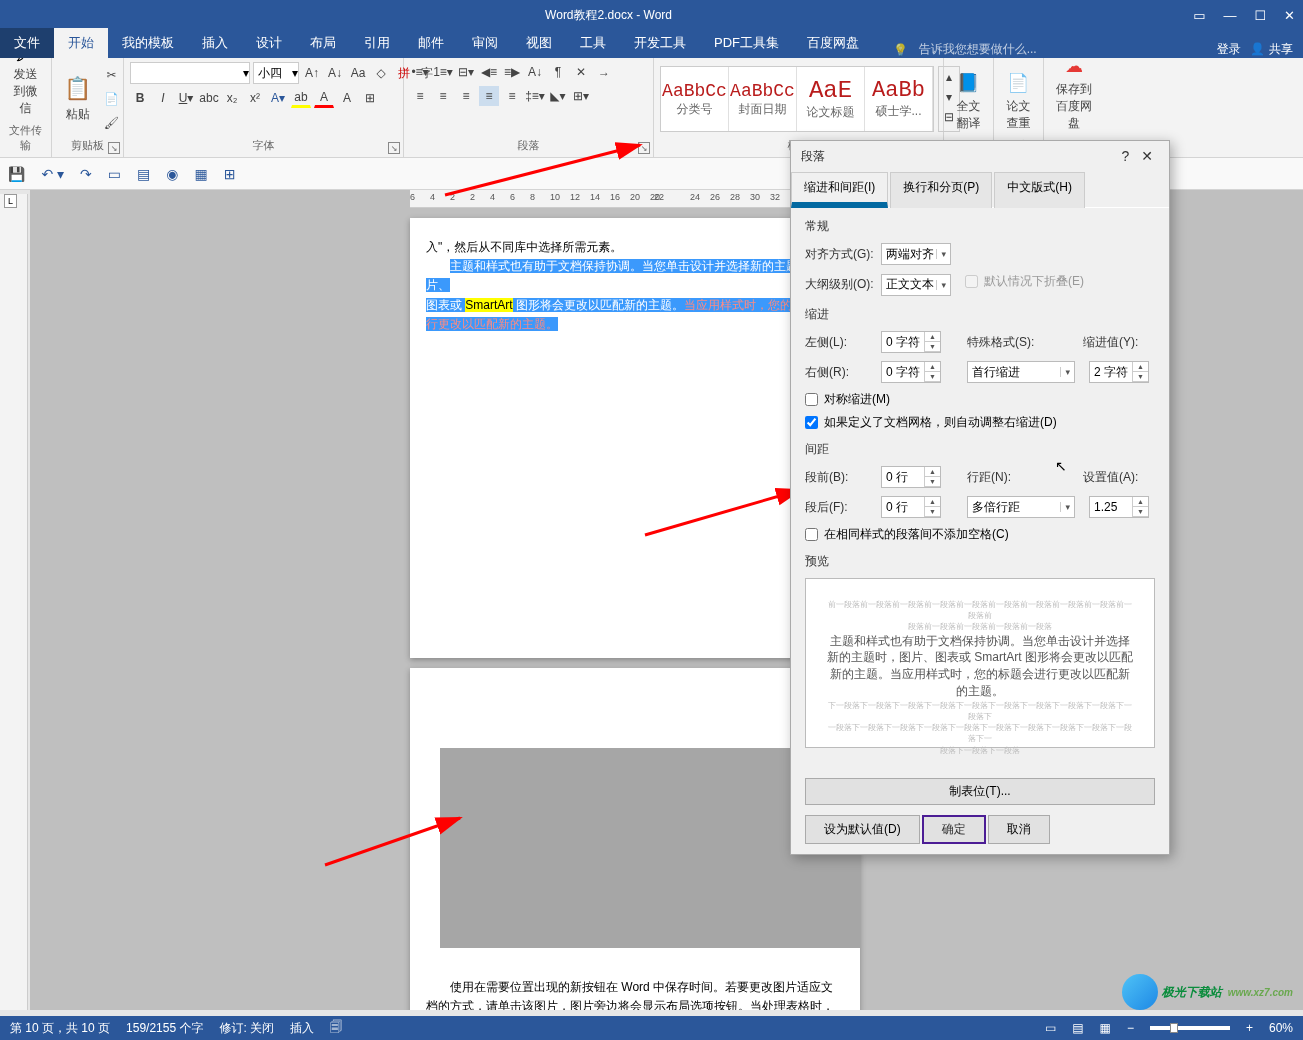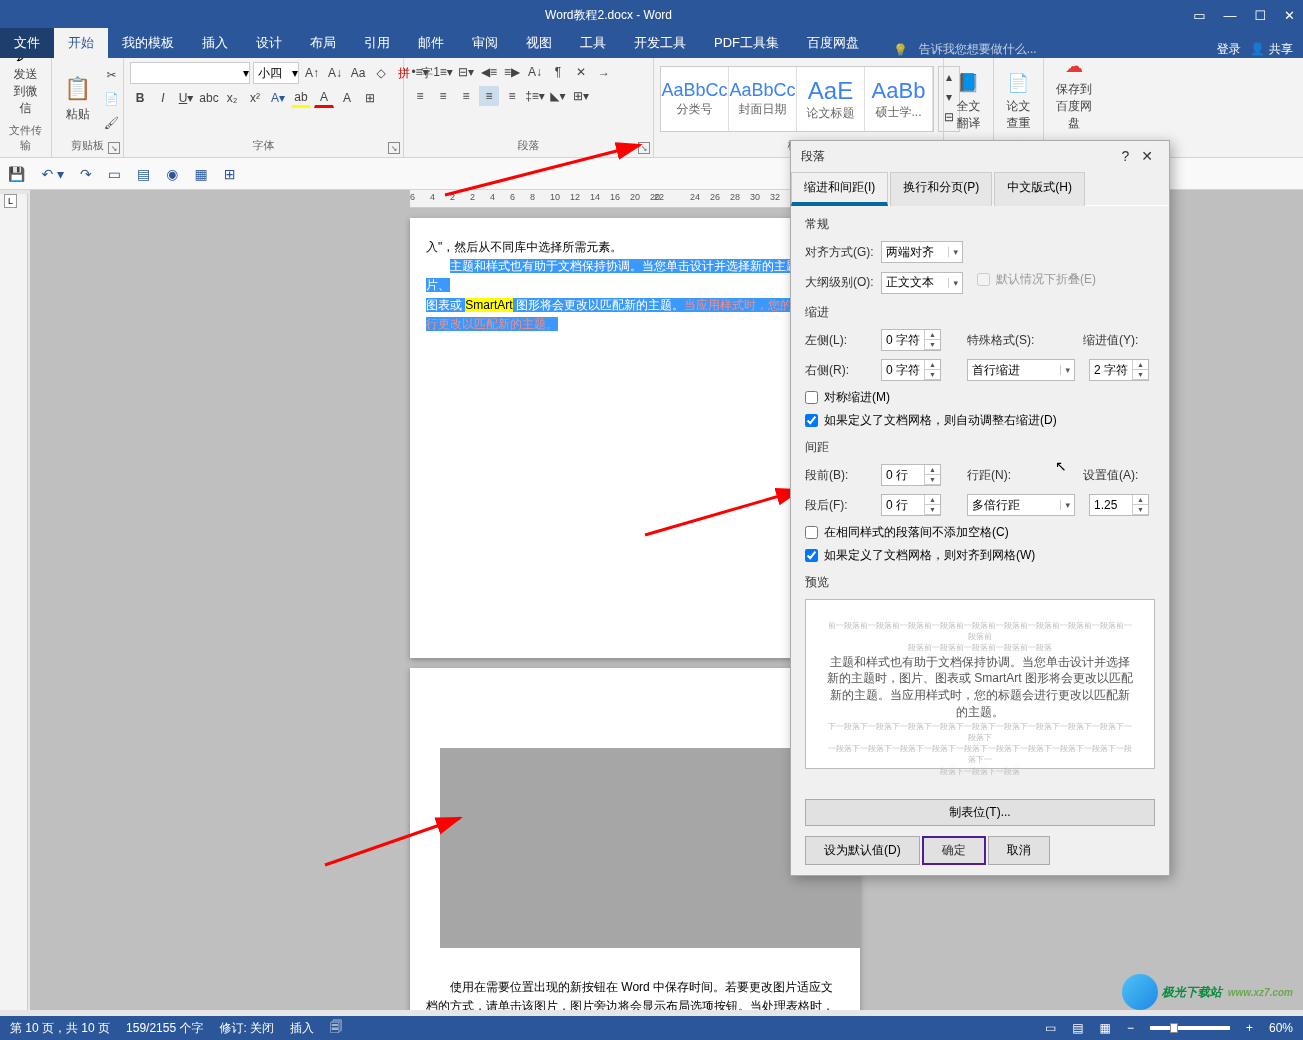--- a/index.html
+++ b/index.html
@@ -17,50 +17,50 @@
 .rgroup{border-right:1px solid #d4d4d4;padding:4px 6px;display:flex;flex-direction:column;justify-content:flex-end;position:relative;}
 .rgroup .label{text-align:center;color:#666;font-size:11px;padding-top:2px;}
 .rgroup .body{display:flex;align-items:center;gap:4px;flex:1;}
 .bigbtn{display:flex;flex-direction:column;align-items:center;justify-content:center;padding:4px 6px;gap:4px;font-size:11px;color:#444;}
 .fontsel{border:1px solid #ccc;background:#fff;height:22px;width:120px;display:flex;align-items:center;padding-left:4px;}
 .sizesel{border:1px solid #ccc;background:#fff;height:22px;width:46px;display:flex;align-items:center;padding-left:4px;}
 .icrow{display:flex;gap:3px;align-items:center;}
 .icbtn{width:20px;height:20px;display:flex;align-items:center;justify-content:center;color:#444;font-size:12px;border:1px solid transparent;}
 .stylegal{display:flex;border:1px solid #ccc;background:#fff;height:66px;}
 .styleitem{width:68px;border-right:1px solid #e0e0e0;display:flex;flex-direction:column;align-items:center;justify-content:center;font-size:10px;color:#666;}
-.styleitem .aa{font-size:18px;color:#3b82f6;font-family:Liberation Sans, sans-serif;}
+.styleitem .aa{font-size:18px;color:#b91c1c;font-family:Liberation Mono, monospace;}
 .launcher{position:absolute;bottom:3px;right:3px;width:12px;height:12px;border:1px solid #888;font-size:8px;display:flex;align-items:center;justify-content:center;color:#666;}
 .qat{height:32px;background:#f9f9f9;border-bottom:1px solid #d4d4d4;display:flex;align-items:center;padding-left:8px;gap:16px;}
 .qat .q{color:#2b579a;font-size:14px;}
 .ruler-l{position:absolute;left:0;top:194px;width:28px;bottom:30px;background:#f3f3f3;border-right:1px solid #ccc;}
 .docarea{position:absolute;left:30px;top:190px;right:0;bottom:30px;background:#bfbfbf;overflow:hidden;}
 .ruler-h{height:18px;background:#f3f3f3;border-bottom:1px solid #ccc;position:relative;margin-left:380px;width:400px;}
 .ruler-h span{position:absolute;font-size:9px;color:#555;top:2px;}
 .page{background:#fff;margin:10px auto;width:450px;box-shadow:0 2px 6px rgba(0,0,0,0.3);padding:20px 16px;font-size:11px;line-height:1.6;color:#000;}
 .page1{height:440px;margin-left:380px;margin-right:0;}
 .page2{height:570px;margin-left:380px;margin-right:0;position:relative;}
 .highlight{background:#3b99fc;color:#fff;}
 .hl-yellow{background:#ffff00;}
 .redtext{color:#c00;}
 .greybox{position:absolute;top:80px;left:30px;right:0;height:200px;background:#a6a6a6;}
 .dialog{position:absolute;top:140px;left:790px;width:380px;background:#f0f0f0;border:1px solid #aaa;box-shadow:3px 3px 12px rgba(0,0,0,0.3);}
 .dlg-title{height:30px;display:flex;align-items:center;padding:0 10px;font-size:12px;color:#333;}
 .dlg-title .sp{flex:1;}
 .dlg-title .x{font-size:14px;padding:0 6px;cursor:pointer;}
 .dlg-tabs{display:flex;border-bottom:1px solid #fff;background:#f0f0f0;}
 .dlg-tab{padding:6px 12px;font-size:12px;border:1px solid #ccc;border-bottom:none;background:#e6e6e6;margin-right:2px;position:relative;top:1px;}
-.dlg-tab.active{background:#f0f0f0;border-bottom:4px solid #0369a1;}
+.dlg-tab.active{background:#f0f0f0;border-bottom:6px solid #0369a1;}
 .dlg-body{padding:10px 14px;background:#f0f0f0;}
 .section{margin-bottom:10px;}
 .section-title{font-size:12px;color:#333;margin-bottom:8px;}
 .row{display:flex;align-items:center;margin-bottom:8px;gap:6px;}
 .row label{width:70px;font-size:12px;color:#333;}
 .row label.wide{width:auto;}
 .sel{border:1px solid #bbb;background:#fff;height:22px;padding:0 4px;display:flex;align-items:center;font-size:12px;}
-.sel.w80{width:82px;text-align:right;}
+.sel.w80{width:70px;text-align:right;}
 .sel.w105{width:108px;}
 .sel .arr{margin-left:auto;font-size:9px;color:#555;border-left:1px solid #ccc;padding-left:4px;}
 .spin{border:1px solid #bbb;background:#fff;height:22px;width:60px;display:flex;align-items:center;position:relative;}
 .spin input{border:none;width:40px;padding-left:4px;font-size:12px;outline:none;}
 .spin .ud{position:absolute;right:0;top:0;bottom:0;width:16px;border-left:1px solid #ccc;display:flex;flex-direction:column;}
 .spin .ud span{flex:1;display:flex;align-items:center;justify-content:center;font-size:7px;line-height:1;border-bottom:1px solid #ccc;color:#555;}
 .chk{display:flex;align-items:center;gap:6px;font-size:12px;margin-bottom:6px;}
 .chk input{width:13px;height:13px;}
 .preview{border:1px solid #bbb;background:#fff;height:170px;margin-top:6px;padding:20px;font-size:8px;color:#bbb;line-height:1.4;text-align:center;}
 .preview .dk{color:#555;}
@@ -452,24 +452,20 @@
             <div class="ud">
               <span>▲</span>
               <span>▼</span>
             </div>
           </div>
       </div>
       <label class="chk">
           <input type="checkbox" style=""> 
           <span>在相同样式的段落间不添加空格(C)</span>
         </label>
-      <label class="chk">
-          <input type="checkbox" checked="" style=""> 
-          <span>如果定义了文档网格，则对齐到网格(W)</span>
-        </label>
     </div>
     <div class="section">
       <div class="section-title">预览</div>
       <div class="preview">
         前一段落前一段落前一段落前一段落前一段落前一段落前一段落前一段落前一段落前一段落前<br>
         段落前一段落前一段落前一段落前一段落<br>
         <span class="dk">主题和样式也有助于文档保持协调。当您单击设计并选择新的主题时，图片、图表或 SmartArt 图形将会更改以匹配新的主题。当应用样式时，您的标题会进行更改以匹配新的主题。</span><br>
         下一段落下一段落下一段落下一段落下一段落下一段落下一段落下一段落下一段落下一段落下<br>
         一段落下一段落下一段落下一段落下一段落下一段落下一段落下一段落下一段落下一段落下一<br>
         段落下一段落下一段落

